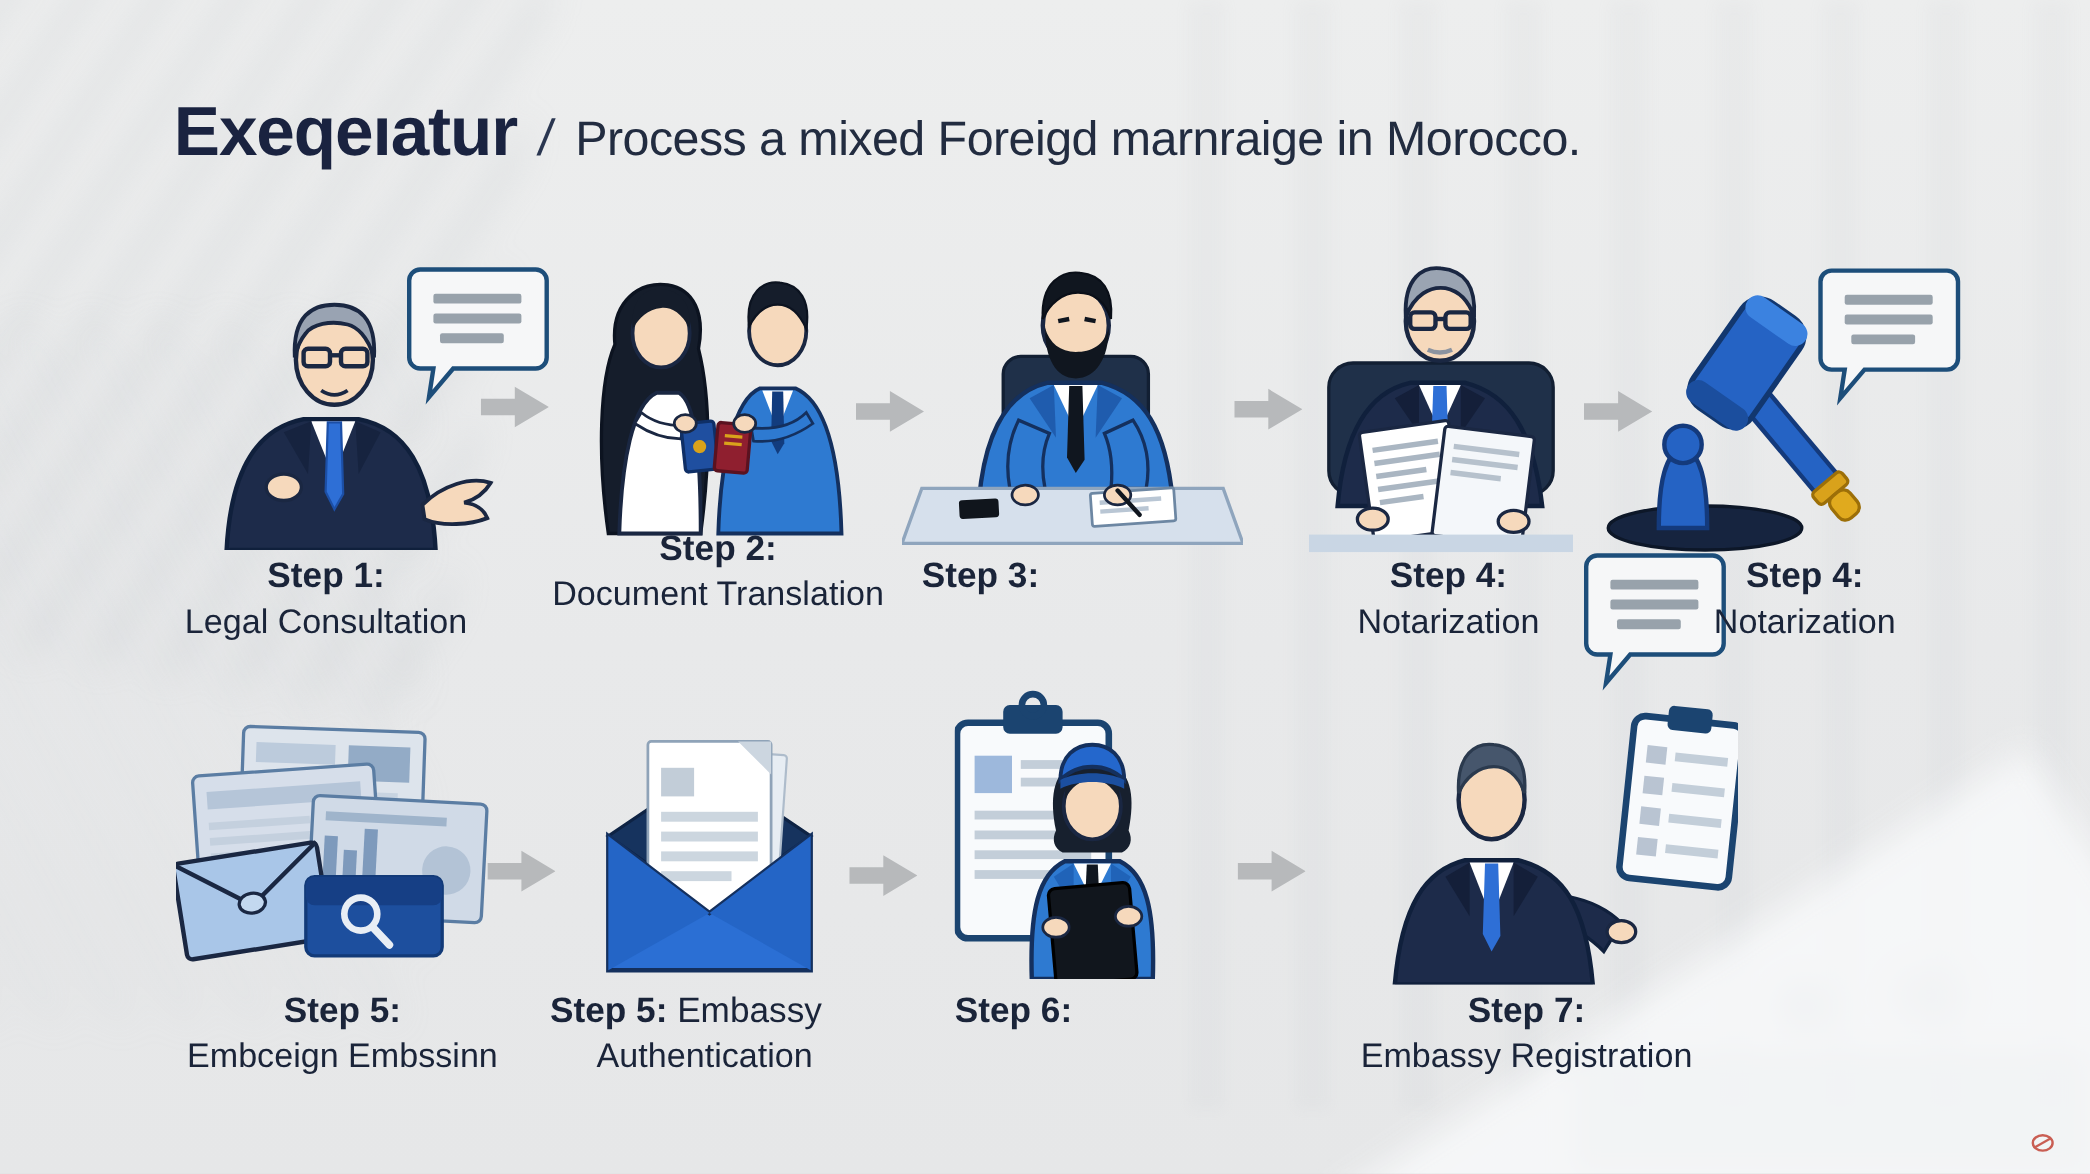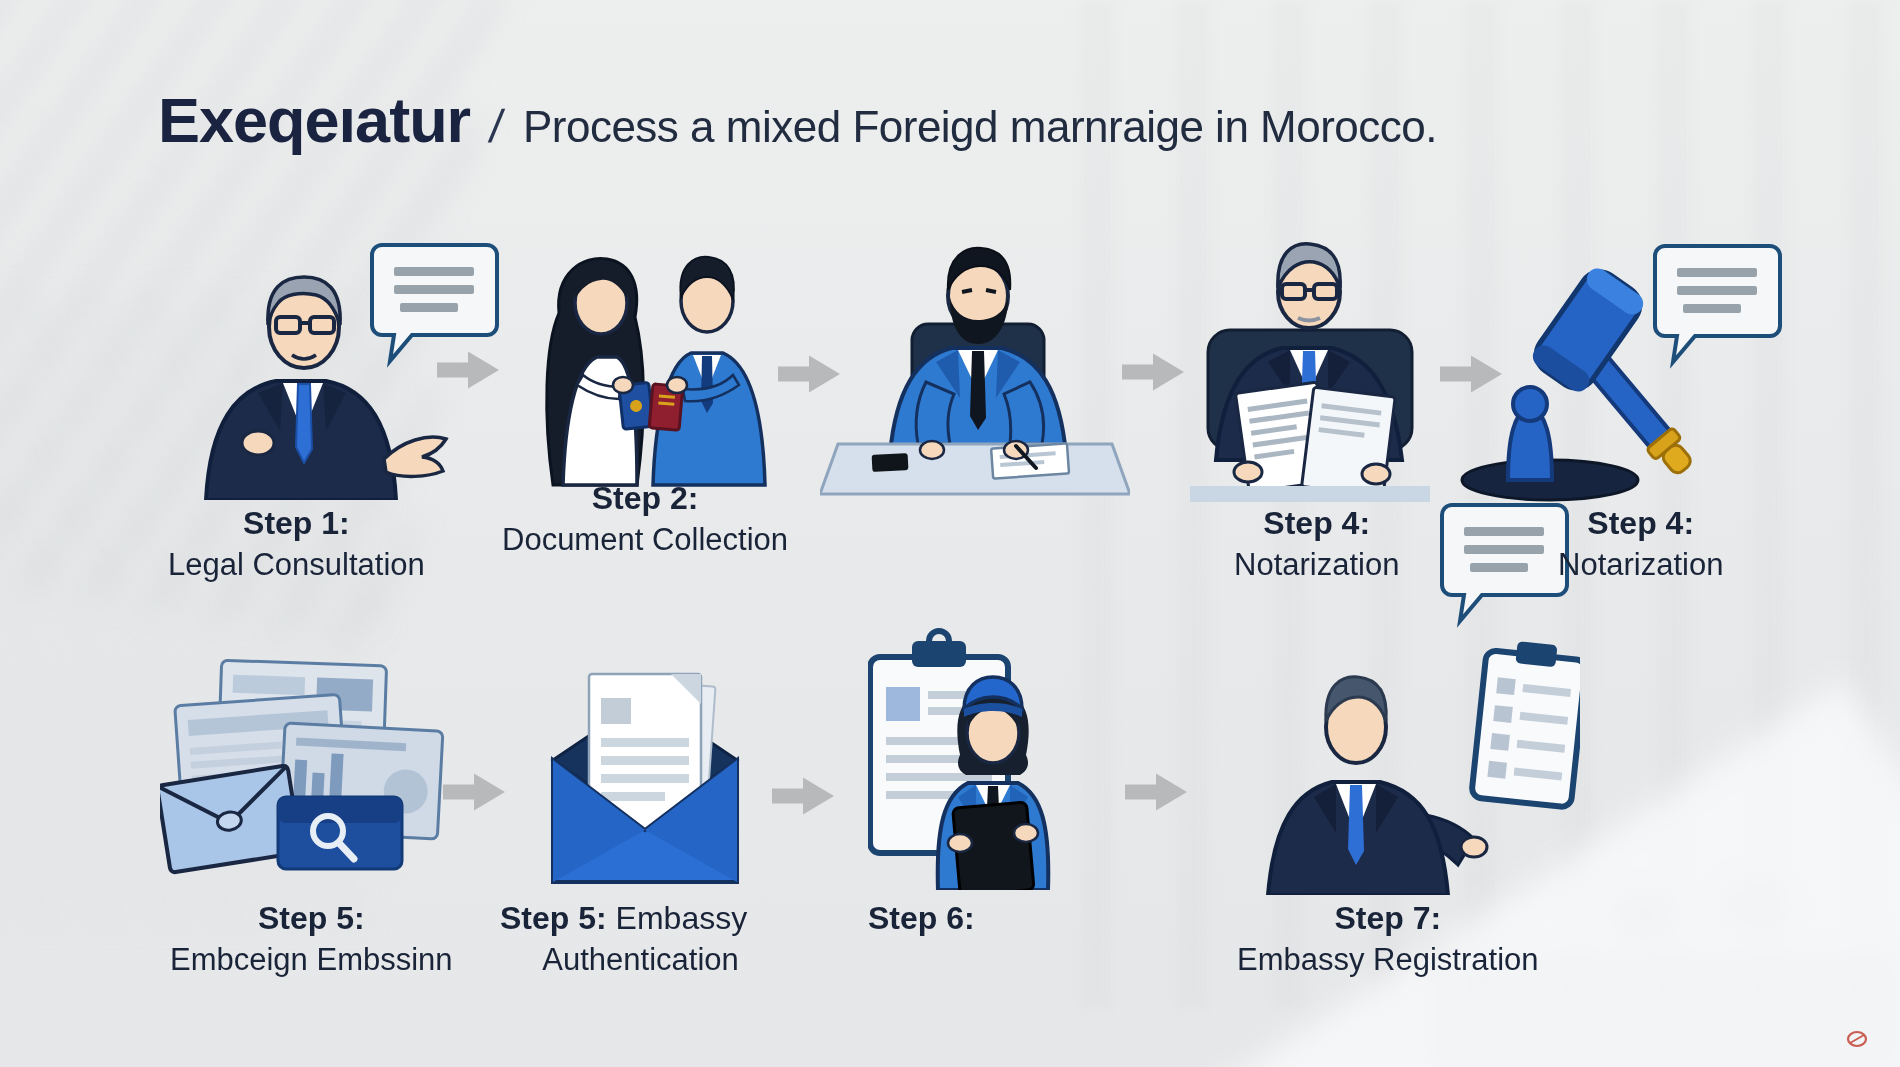--- a/index.html
+++ b/index.html
@@ -314,23 +314,24 @@
   <div class="flow-arrow" style="left:443px;top:770px"></div>
   <div class="flow-arrow" style="left:772px;top:774px"></div>
   <div class="flow-arrow" style="left:1125px;top:770px"></div>
 
   <div class="step-label" style="left:168px;top:503px">
     <div class="l1"><span class="b">Step 1:</span><span></span></div>
     <div class="l2">Legal Consultation</div>
   </div>
   <div class="step-label" style="left:502px;top:478px">
     <div class="l1"><span class="b">Step 2:</span><span></span></div>
-    <div class="l2">Document Collection</div>
+    <div class="l2">Document Translation</div>
   </div>
   <div class="step-label" style="left:838px;top:503px">
+    <div class="l1"><span class="b">Step 3:</span><span></span></div>
   </div>
   <div class="step-label" style="left:1234px;top:503px">
     <div class="l1"><span class="b">Step 4:</span><span></span></div>
     <div class="l2">Notarization</div>
   </div>
   <div class="step-label" style="left:1558px;top:503px">
     <div class="l1"><span class="b">Step 4:</span><span></span></div>
     <div class="l2">Notarization</div>
   </div>
 

